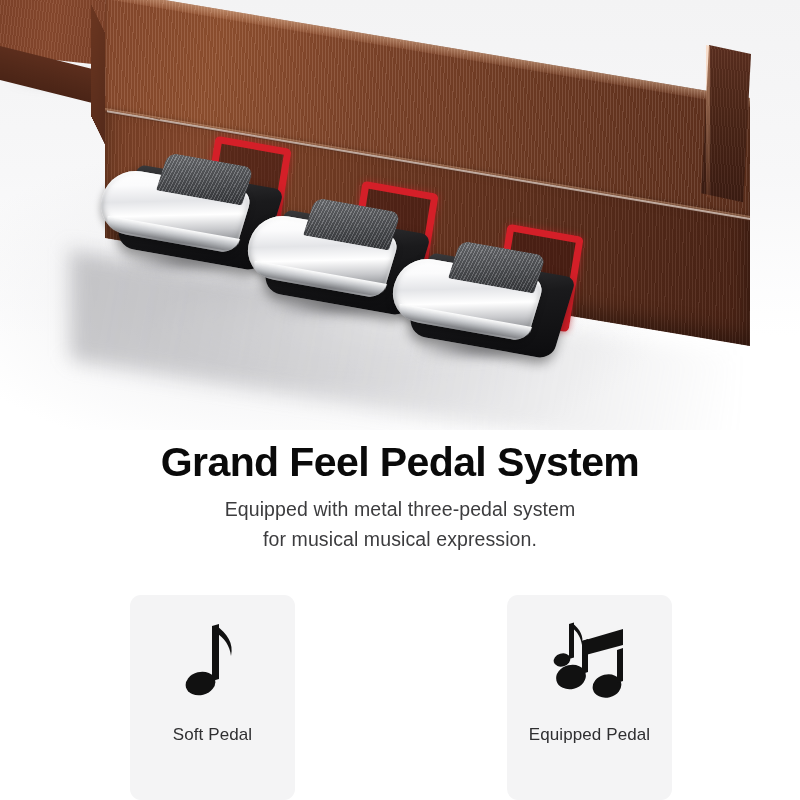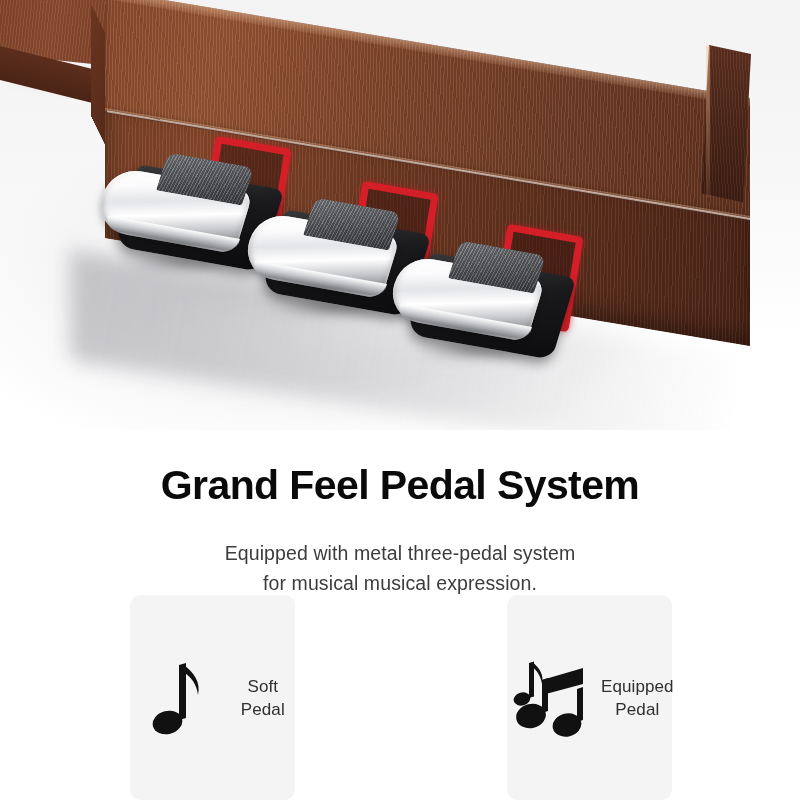--- a/index.html
+++ b/index.html
@@ -288,57 +288,56 @@
     left: 8px; top: 90px;
     width: 160px; height: 36px;
     background: radial-gradient(ellipse 80px 16px at 45% 50%,
       rgba(110,110,116,0.48) 0%, rgba(255,255,255,0) 74%);
     filter: blur(5px);
   }
 
   
   .headline {
     position: absolute;
-    left: 0; top: 460px;
+    left: 0; top: 437px;
     width: 800px;
     text-align: center;
     font-size: 41px;
     font-weight: bold;
     letter-spacing: -0.6px;
     color: #0a0a0a;
     line-height: 50px;
   }
   .subtitle {
     position: absolute;
     left: 0; top: 494px;
     width: 800px;
     text-align: center;
     font-size: 19.5px;
     font-weight: 400;
     color: #3c3c3e;
     line-height: 30px;
     letter-spacing: 0.1px;
-    margin-top: 44px;
   }
 
   
   .cards {
     position: absolute;
     left: 130px; top: 595px;
     width: 542px;
     display: flex;
     justify-content: space-between;
   }
   .card {
     width: 165px;
     height: 205px;
     background: #f4f4f5;
     border-radius: 11px;
     display: flex;
-    flex-direction: row;
+    flex-direction: column;
     align-items: center;
   }
   .card-icon {
     height: 128px;
     display: flex;
     align-items: center;
     justify-content: center;
     width: 100%;
   }
   .card-icon svg { display: block; }

